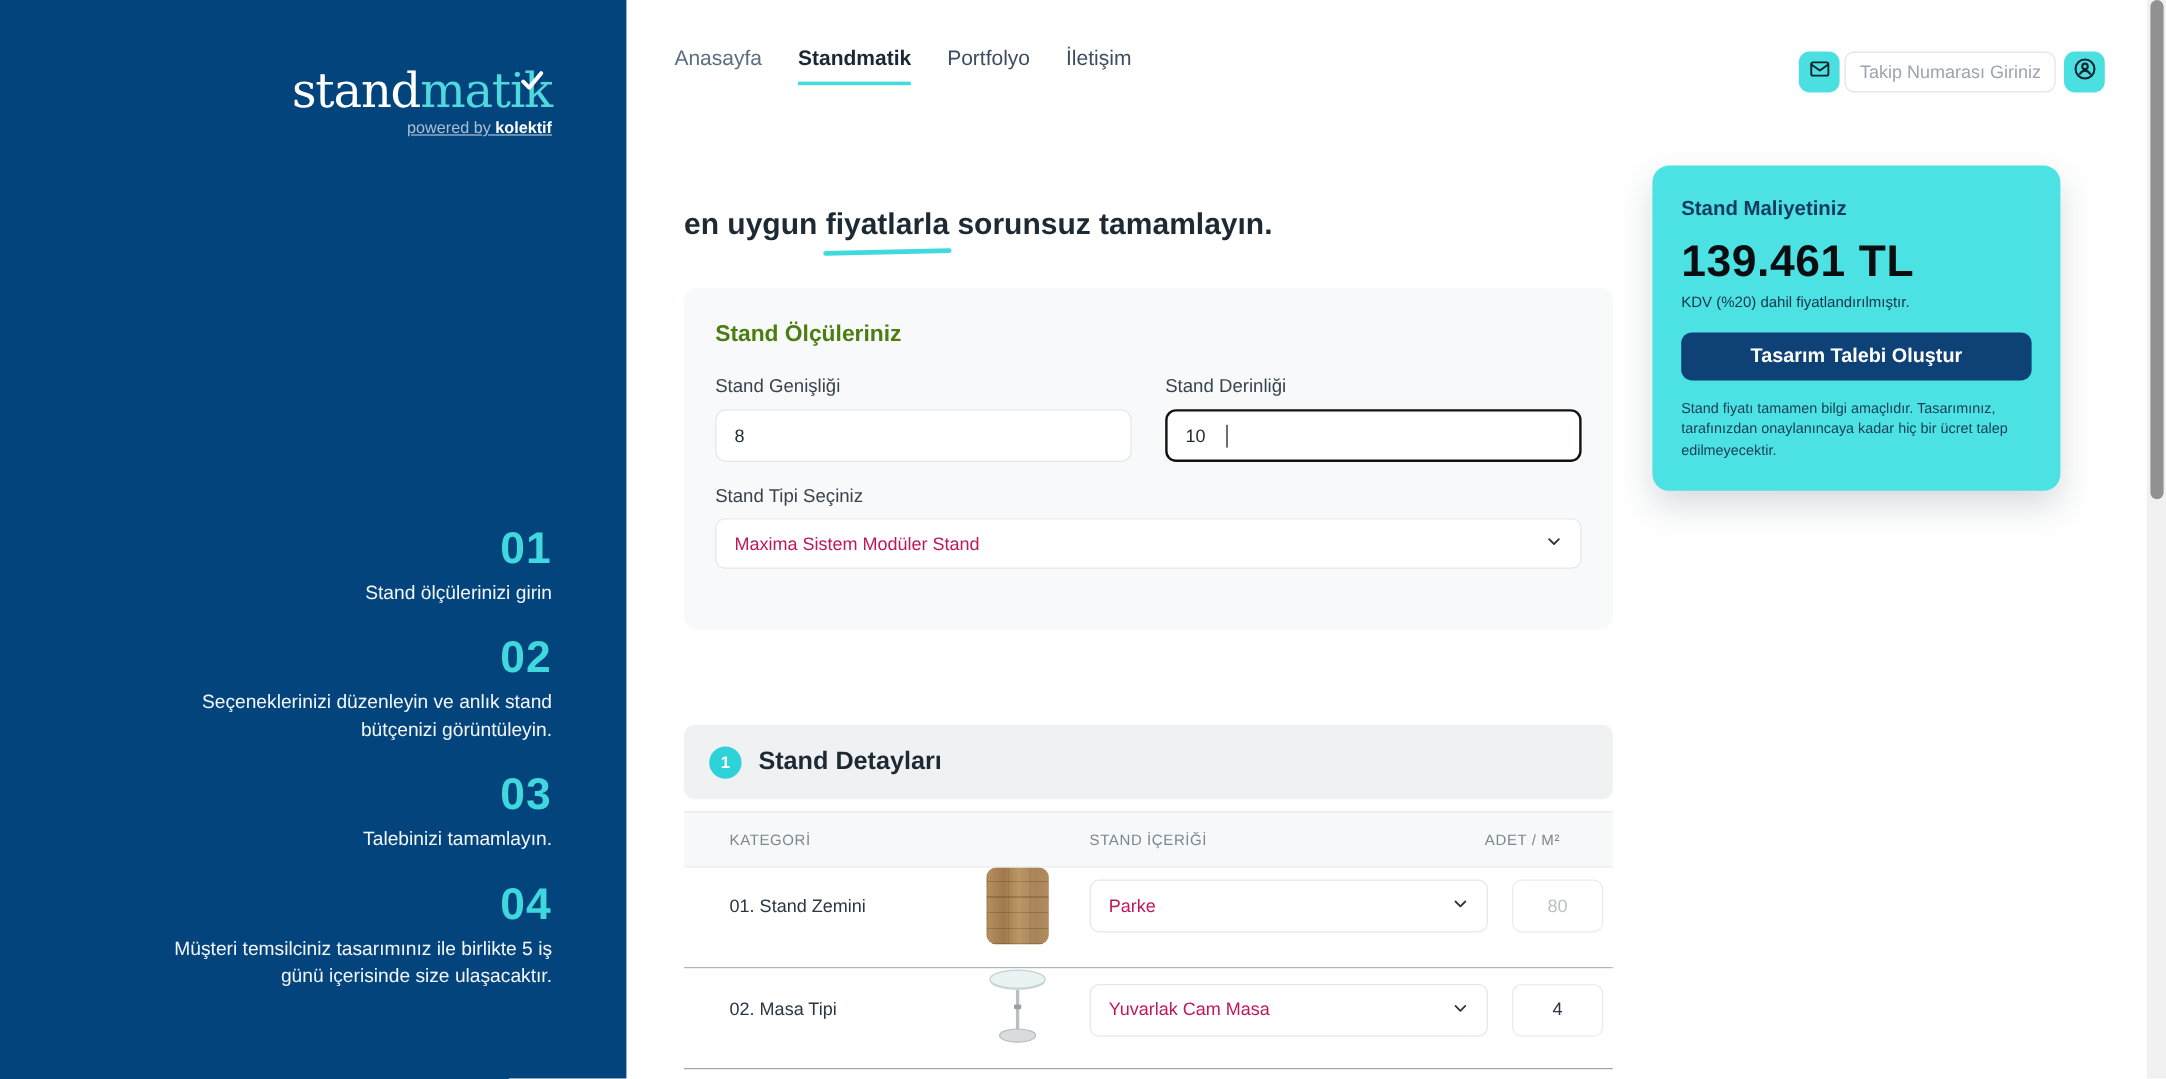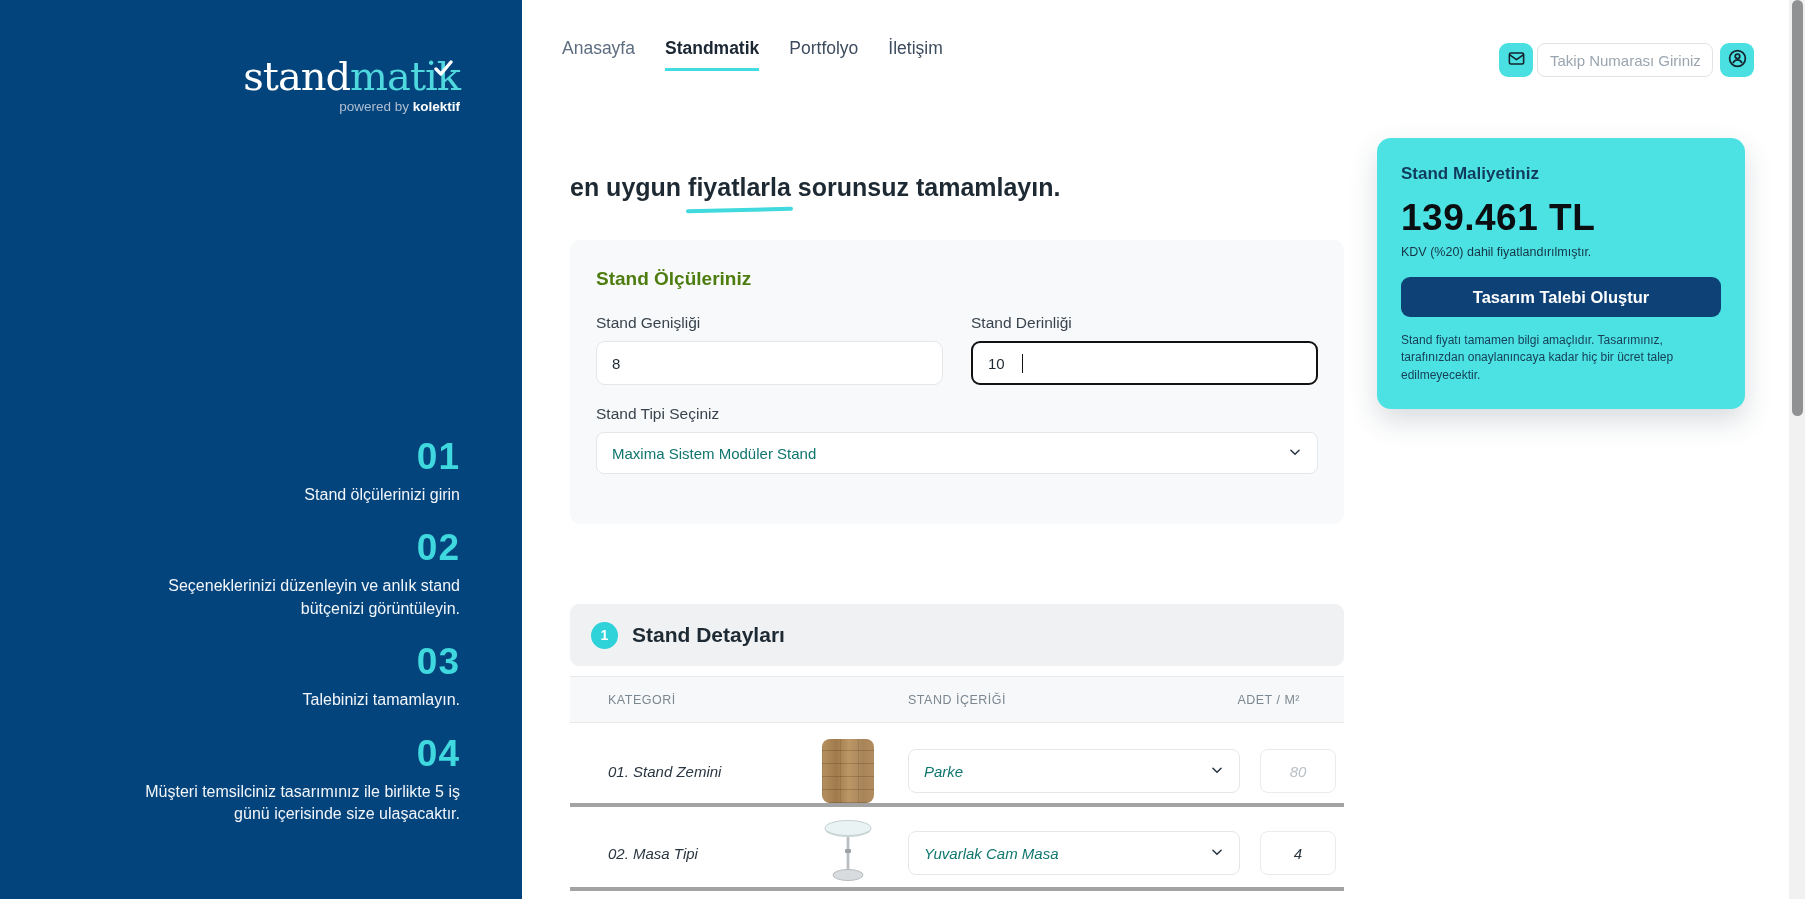--- a/index.html
+++ b/index.html
@@ -7,21 +7,21 @@
   body { font-family:"Liberation Sans", sans-serif; }
   .page { position:relative; width:1805px; height:899px; background:#fff; overflow:hidden; }
 
   
   .sidebar { position:absolute; left:0; top:0; width:522px; height:899px; background:#04447c; }
   .logo { position:absolute; top:56px; right:62px; text-align:right; }
   .logo-text { font-family:"DejaVu Serif", serif; font-size:40px; line-height:1; letter-spacing:-1px; position:relative; display:inline-block; }
   .logo-part-a { color:#ffffff; }
   .logo-part-b { color:#4fd8de; }
   .logo-check { position:absolute; top:-13px; right:6px; }
-  .logo-tagline { margin-top:3px; font-size:13.5px; color:#aebfd3; }
+  .logo-tagline { margin-top:3px; font-size:13.5px; color:#aebfd3;text-decoration:underline; }
   .logo-tagline b { color:#ffffff; font-weight:700; }
 
   .steps { position:absolute; top:438px; right:62px; width:330px; text-align:right; }
   .step-number { color:#3ed8de; font-size:37px; font-weight:800; line-height:1; letter-spacing:1px; }
   .step-text { color:#f2f6fa; font-size:16px; line-height:1.4; margin-top:9px; margin-bottom:23px; }
 
   
   .nav { position:absolute; left:562px; top:38px; display:flex; align-items:flex-start; gap:30px; }
   .nav-item { font-size:17.5px; color:#5d6d80; padding-bottom:9px; cursor:pointer; }
   .nav-item.dark { color:#3d4c5e; }
@@ -46,26 +46,26 @@
   .panel-measure { position:absolute; left:570px; top:240px; width:774px; height:284px; background:#f8f9fa; border-radius:10px; padding:28px 26px; }
   .panel-measure h2 { font-size:19px; font-weight:600; color:#4d7c0f; }
   .mrow { display:flex; gap:28px; margin-top:24px; }
   .mcol { flex:1; }
   .flabel { font-size:15.5px; color:#38434e; }
   .field { margin-top:9px; height:44px; background:#fff; border:1px solid #e4e7ea; border-radius:9px;
            display:flex; align-items:center; padding:0 15px; font-size:15px; color:#1d2933; cursor:text; }
   .field.focused { border:2px solid #121212;gap:16px; }
   .caret { display:inline-block; width:1.5px; height:19px; background:#111; margin-left:1px; }
   .select { margin-top:9px; height:42px; background:#fff; border:1px solid #e4e7ea; border-radius:8px;
-            display:flex; align-items:center; justify-content:space-between; padding:0 15px; font-size:15px; color:#0f766e; cursor:pointer; }
+            display:flex; align-items:center; justify-content:space-between; padding:0 15px; font-size:15px; color:#be185d; cursor:pointer; }
   .mtype { margin-top:20px; }
   .help { margin-top:17px; font-size:13px; color:#8e98a2; }
 
   
-  .panel-cost { position:absolute; left:1377px; top:138px; width:368px; height:271px; background:#4ce2e4; border-radius:14px;
+  .panel-cost { position:absolute; left:1377px; top:138px; width:340px; height:271px; background:#4ce2e4; border-radius:14px;
                 padding:26px 24px; box-shadow:0 12px 28px rgba(40,60,80,.18); }
   .cost-title { font-size:17px; font-weight:700; color:#113a5d; }
   .cost-amount { margin-top:13px; font-size:37px; font-weight:800; color:#0b0e11; letter-spacing:.5px; }
   .cost-vat { margin-top:6px; font-size:12.5px; color:#173444; }
   .cost-cta { margin-top:18px; width:100%; height:40px; background:#0e4176; border:none; border-radius:9px;
               color:#fff; font-size:16.5px; font-weight:700; cursor:pointer; font-family:"Liberation Sans", sans-serif; }
   .cost-disc { margin-top:15px; font-size:12px; color:#174056; line-height:1.45; }
 
   
   .panel-details { position:absolute; left:570px; top:604px; width:774px; }
@@ -74,21 +74,21 @@
            display:flex; align-items:center; justify-content:center; }
   .details-title { margin-left:14px; font-size:21px; font-weight:700; color:#1d2933; }
   .details-gap { height:10px; }
   .cols { height:47px; background:#f7f8fa; border-top:1px solid #e7e9eb; border-bottom:1px solid #e7e9eb;
           display:flex; align-items:center; font-size:12.5px; color:#7b8791; letter-spacing:.5px; }
   .c-cat { width:200px; padding-left:20px; }
   .c-thumb { width:120px; }
   .c-opt { width:296px; }
   .c-qty { width:76px; margin-left:20px; text-align:right; }
   .hpadl { padding-left:18px; display:flex; align-items:center; width:100%; }
-  .drow { height:84px; background:#fff; border-bottom:4px solid #a3a3a3; display:flex; align-items:flex-end;font-style:italic; }
+  .drow { height:84px; background:#fff; border-bottom:1px solid #a3a3a3; display:flex; align-items:flex-start; }
   .cell-cat { width:200px; padding-left:20px; font-size:15px; color:#2a3642; }
   .cell-thumb { width:120px; display:flex; justify-content:center; align-items:center; }
   .cell-opt { width:332px; }
   .cell-opt .select { margin-top:0; height:44px; }
   .cell-qty { width:76px; margin-left:20px; }
   .qty-input { width:76px; height:44px; border:1px solid #e9ebed; border-radius:8px; background:#fff;
                text-align:center; font-size:15px; color:#2a3642; display:flex; align-items:center; justify-content:center; }
   .qty-input.muted { color:#b9c0c6; }
   .thumb-parquet { width:52px; height:64px; border-radius:8px;
       background-color:#ab8655;

